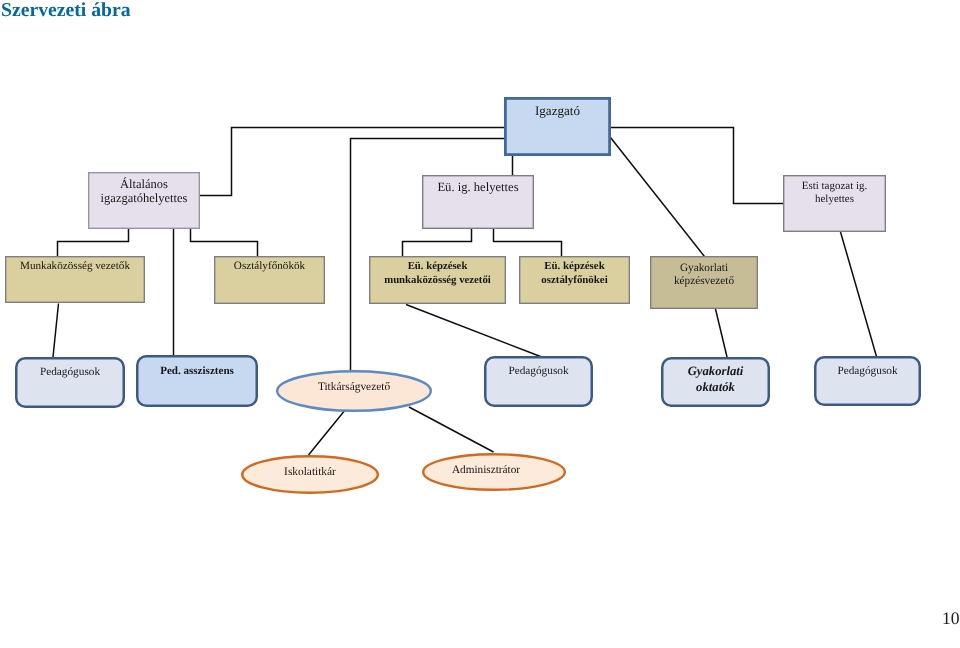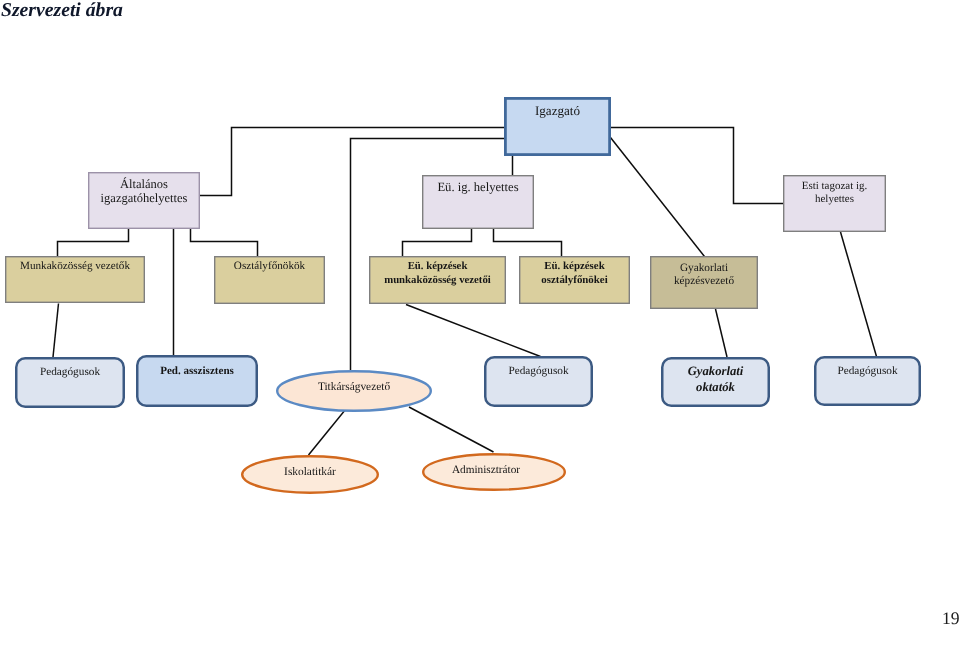--- a/index.html
+++ b/index.html
@@ -1,21 +1,21 @@
 <!DOCTYPE html>
 <html><head>
 <meta charset="utf-8">
 <style>
   html,body{margin:0;padding:0;}
   body{width:960px;height:648px;background:#ffffff;overflow:hidden;
        font-family:"Liberation Serif",serif;color:#000;
        -webkit-font-smoothing:antialiased;text-rendering:geometricPrecision;}
   #slide{position:relative;width:960px;height:648px;transform:translateZ(0);}
-  #title{position:absolute;left:1px;top:-1px;font-size:19.7px;font-weight:bold;font-style:italic;
-         color:#0f172a;white-space:nowrap;letter-spacing:0px;}
+  #title{position:absolute;left:1px;top:-1px;font-size:19.7px;font-weight:bold;
+         color:#0369a1;white-space:nowrap;letter-spacing:0px;}
   #footer{position:absolute;left:3px;top:628px;font-size:16.4px;color:#1c1c1c;white-space:nowrap;}
   #pagenum{position:absolute;left:942px;top:608px;font-size:17.6px;color:#1c1c1c;}
   #chart{position:absolute;left:0;top:0;}
   .nt{font-family:"Liberation Serif",serif;fill:#161616;text-anchor:middle;}
 </style>
 </head>
 <body>
 
 <div id="slide">
   <div id="title">Szervezeti ábra</div>
@@ -108,14 +108,14 @@
         <g>
           <ellipse cx="310" cy="474.5" rx="67.8" ry="18.3" fill="#fceada" stroke="#d2691e" stroke-width="2.4"></ellipse>
           <text x="310" y="474.5" class="nt" font-size="11.38">Iskolatitkár</text>
         </g>
         <g>
           <ellipse cx="494" cy="472" rx="70.8" ry="17.8" fill="#fceada" stroke="#d2691e" stroke-width="2.4"></ellipse>
           <text x="486" y="472.5" class="nt" font-size="11.27">Adminisztrátor</text>
         </g>
       </g>
   </svg>
-  <div id="pagenum">19</div>
+  <div id="pagenum">10</div>
 </div>
 
 </body></html>

